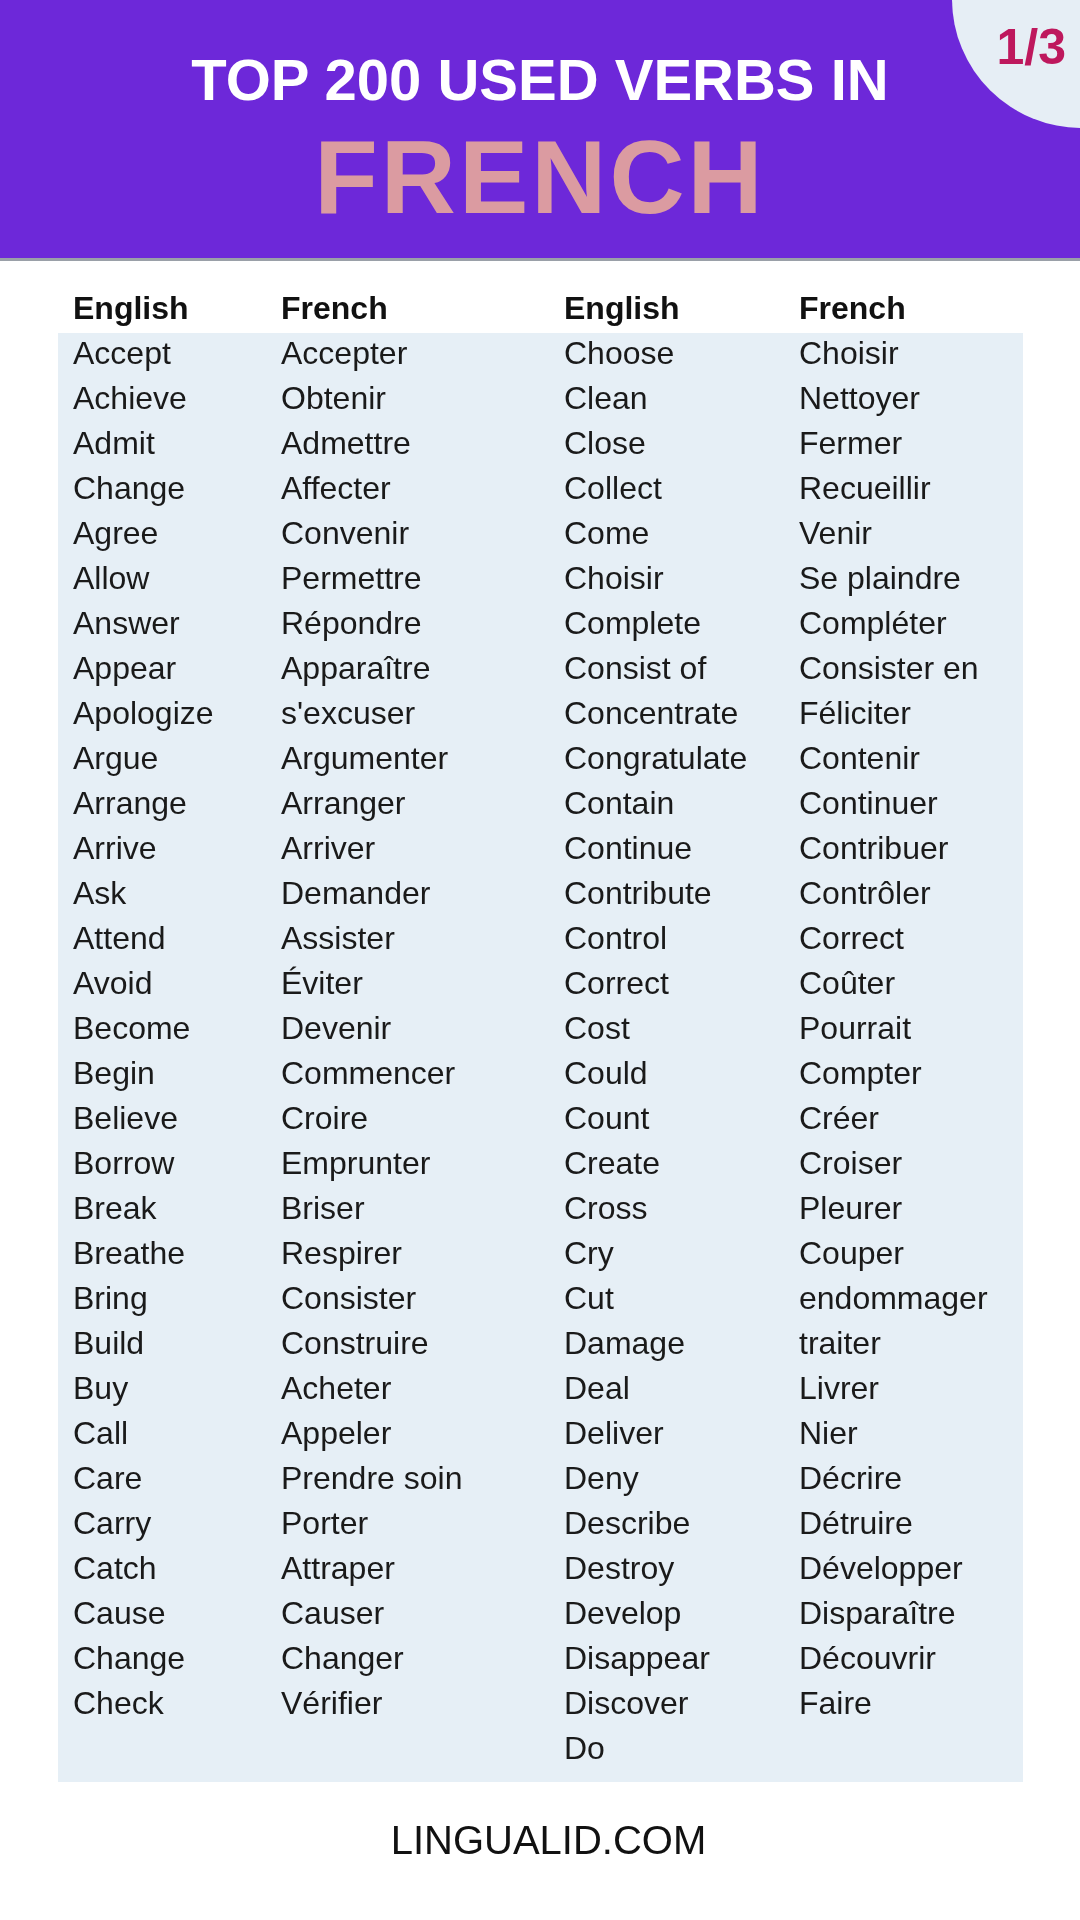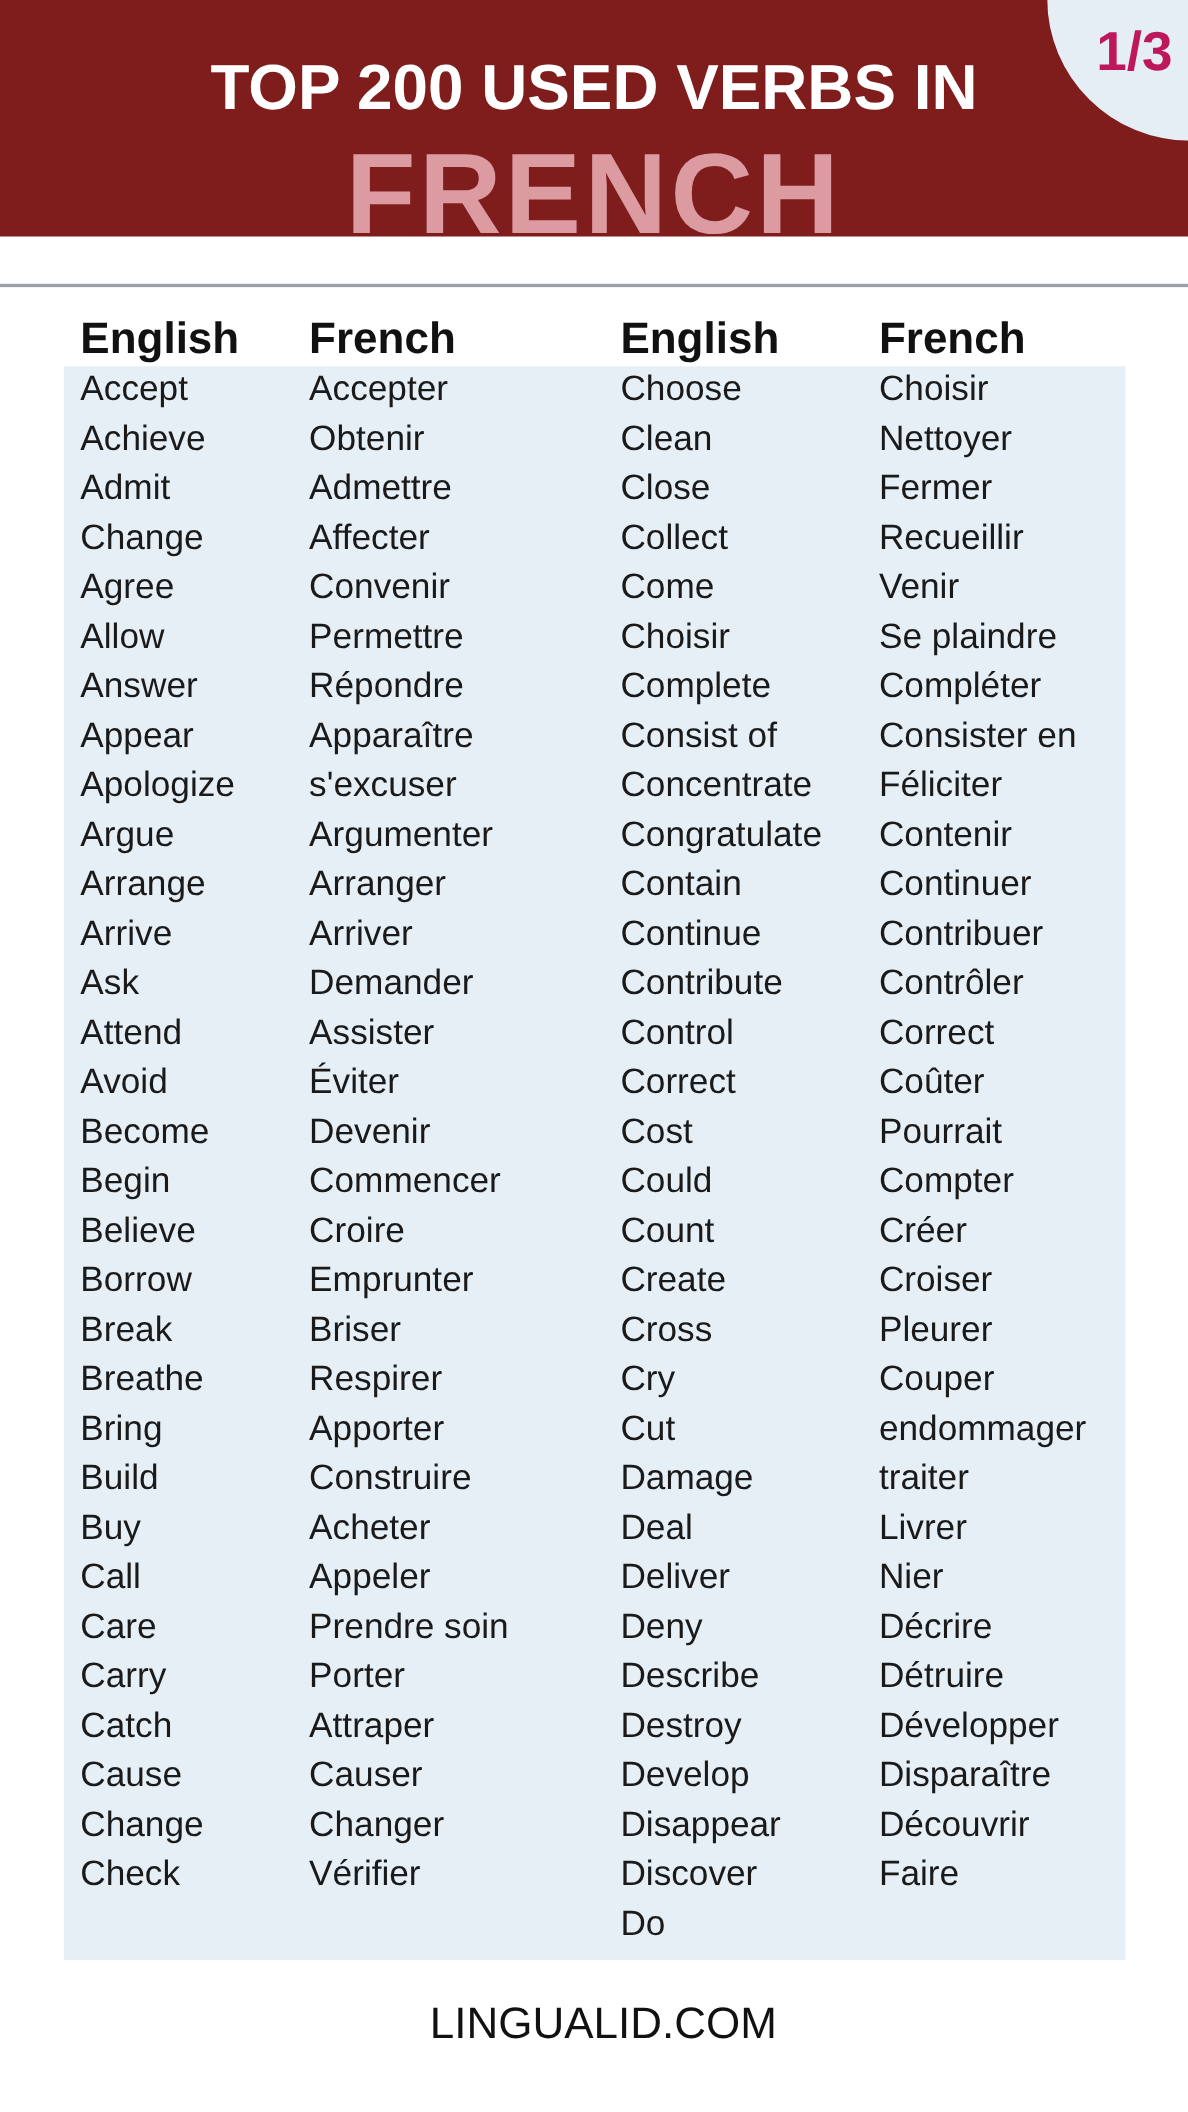--- a/index.html
+++ b/index.html
@@ -1,42 +1,42 @@
 <!DOCTYPE html>
 <html><head>
 <meta charset="utf-8">
 <style>
   * { margin:0; padding:0; box-sizing:border-box; }
   html, body { width:1080px; height:1920px; background:#ffffff; overflow:hidden; }
   body { font-family: "Liberation Sans", "DejaVu Sans", sans-serif; position:relative; }
 
   .header {
-    position:absolute; left:0; top:0; width:1080px; height:215px;
-    background:#7f1d1d; overflow:hidden;
+    position:absolute; left:0; top:0; width:1080px; height:258px;
+    background:#6d28d9; overflow:hidden;
   }
   .title-line1 {
     position:absolute; left:0; right:0; top:46px; text-align:center;
     color:#ffffff; font-weight:bold; font-size:58px; letter-spacing:0px;
   }
   .title-line2 {
     position:absolute; left:0; right:0; top:118px; text-align:center;
     color:#db9ba1; font-weight:bold; font-size:104px; letter-spacing:3px;
   }
   .header-shadow {
     position:absolute; left:0; top:258px; width:1080px; height:3px; background:#9aa0a8;
   }
 
   .table-bg {
     position:absolute; left:58px; top:333px; width:965px; height:1449px;
     background:#e6eff6;
   }
 
   .col { position:absolute; top:286px; }
   .col .head {
-    height:45px; line-height:45px; font-size:40px; font-weight:bold; color:#111;
+    height:45px; line-height:45px; font-size:32px; font-weight:bold; color:#111;
   }
   .col .cell {
     height:45px; line-height:45px; font-size:32px; color:#1a1a1a; white-space:nowrap;
   }
   .c1 { left:73px; }
   .c2 { left:281px; }
   .c3 { left:564px; }
   .c4 { left:799px; }
 
   .footer {
@@ -110,21 +110,21 @@
     <div class="cell">Arriver</div>
     <div class="cell">Demander</div>
     <div class="cell">Assister</div>
     <div class="cell">Éviter</div>
     <div class="cell">Devenir</div>
     <div class="cell">Commencer</div>
     <div class="cell">Croire</div>
     <div class="cell">Emprunter</div>
     <div class="cell">Briser</div>
     <div class="cell">Respirer</div>
-    <div class="cell">Apporter</div>
+    <div class="cell">Consister</div>
     <div class="cell">Construire</div>
     <div class="cell">Acheter</div>
     <div class="cell">Appeler</div>
     <div class="cell">Prendre soin</div>
     <div class="cell">Porter</div>
     <div class="cell">Attraper</div>
     <div class="cell">Causer</div>
     <div class="cell">Changer</div>
     <div class="cell">Vérifier</div>
   </div>

